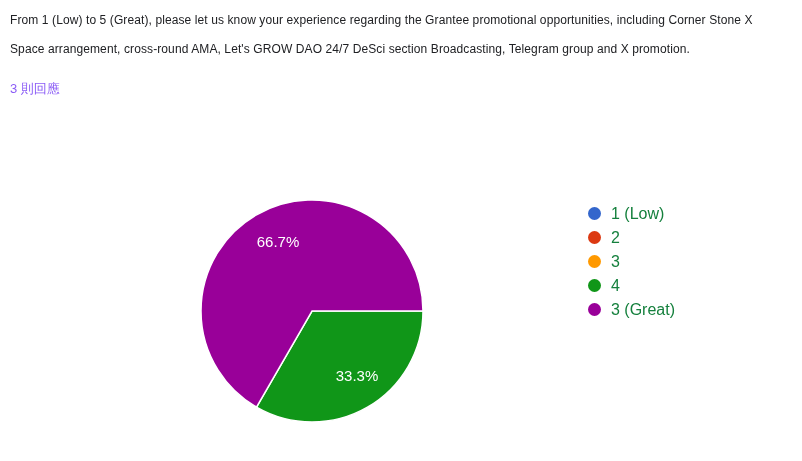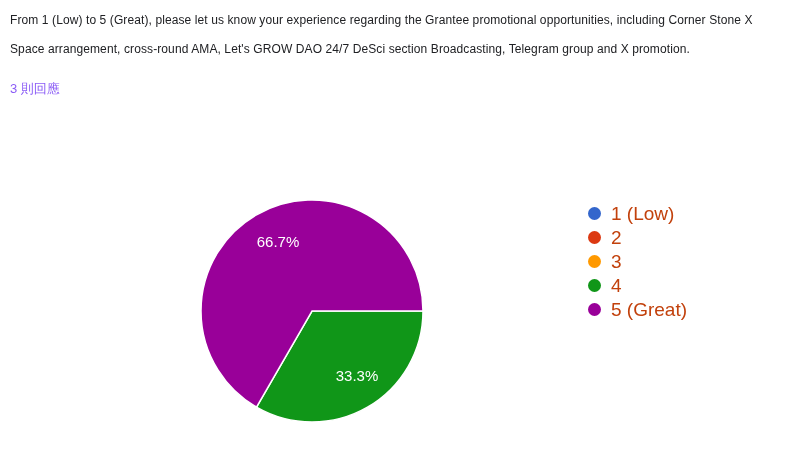--- a/index.html
+++ b/index.html
@@ -75,23 +75,23 @@
   }
 
   .legend-swatch {
     width: 13px;
     height: 13px;
     border-radius: 50%;
     flex: 0 0 auto;
   }
 
   .legend-label {
-    font-size: 19px;
+    font-size: 16px;
     line-height: 13px;
-    color: #c2410c;
+    color: #15803d;
     margin-left: 10px;
     white-space: nowrap;
   }
 </style>
 </head>
 <body>
 
 <div id="question-block">
   <div id="question-title">From 1 (Low) to 5 (Great), please let us know your experience regarding the Grantee promotional opportunities, including Corner Stone X Space arrangement, cross-round AMA, Let's GROW DAO 24/7 DeSci section Broadcasting, Telegram group and X promotion.</div>
   <div id="response-count">3 則回應</div>
@@ -122,16 +122,16 @@
       <div class="legend-item">
         <span class="legend-swatch" style="background: rgb(255, 153, 0);"></span>
         <span class="legend-label">3</span>
       </div>
       <div class="legend-item">
         <span class="legend-swatch" style="background: rgb(16, 150, 24);"></span>
         <span class="legend-label">4</span>
       </div>
       <div class="legend-item">
         <span class="legend-swatch" style="background: rgb(153, 0, 153);"></span>
-        <span class="legend-label">5 (Great)</span>
+        <span class="legend-label">3 (Great)</span>
       </div>
     </div>
 </div>
 
 </body></html>

